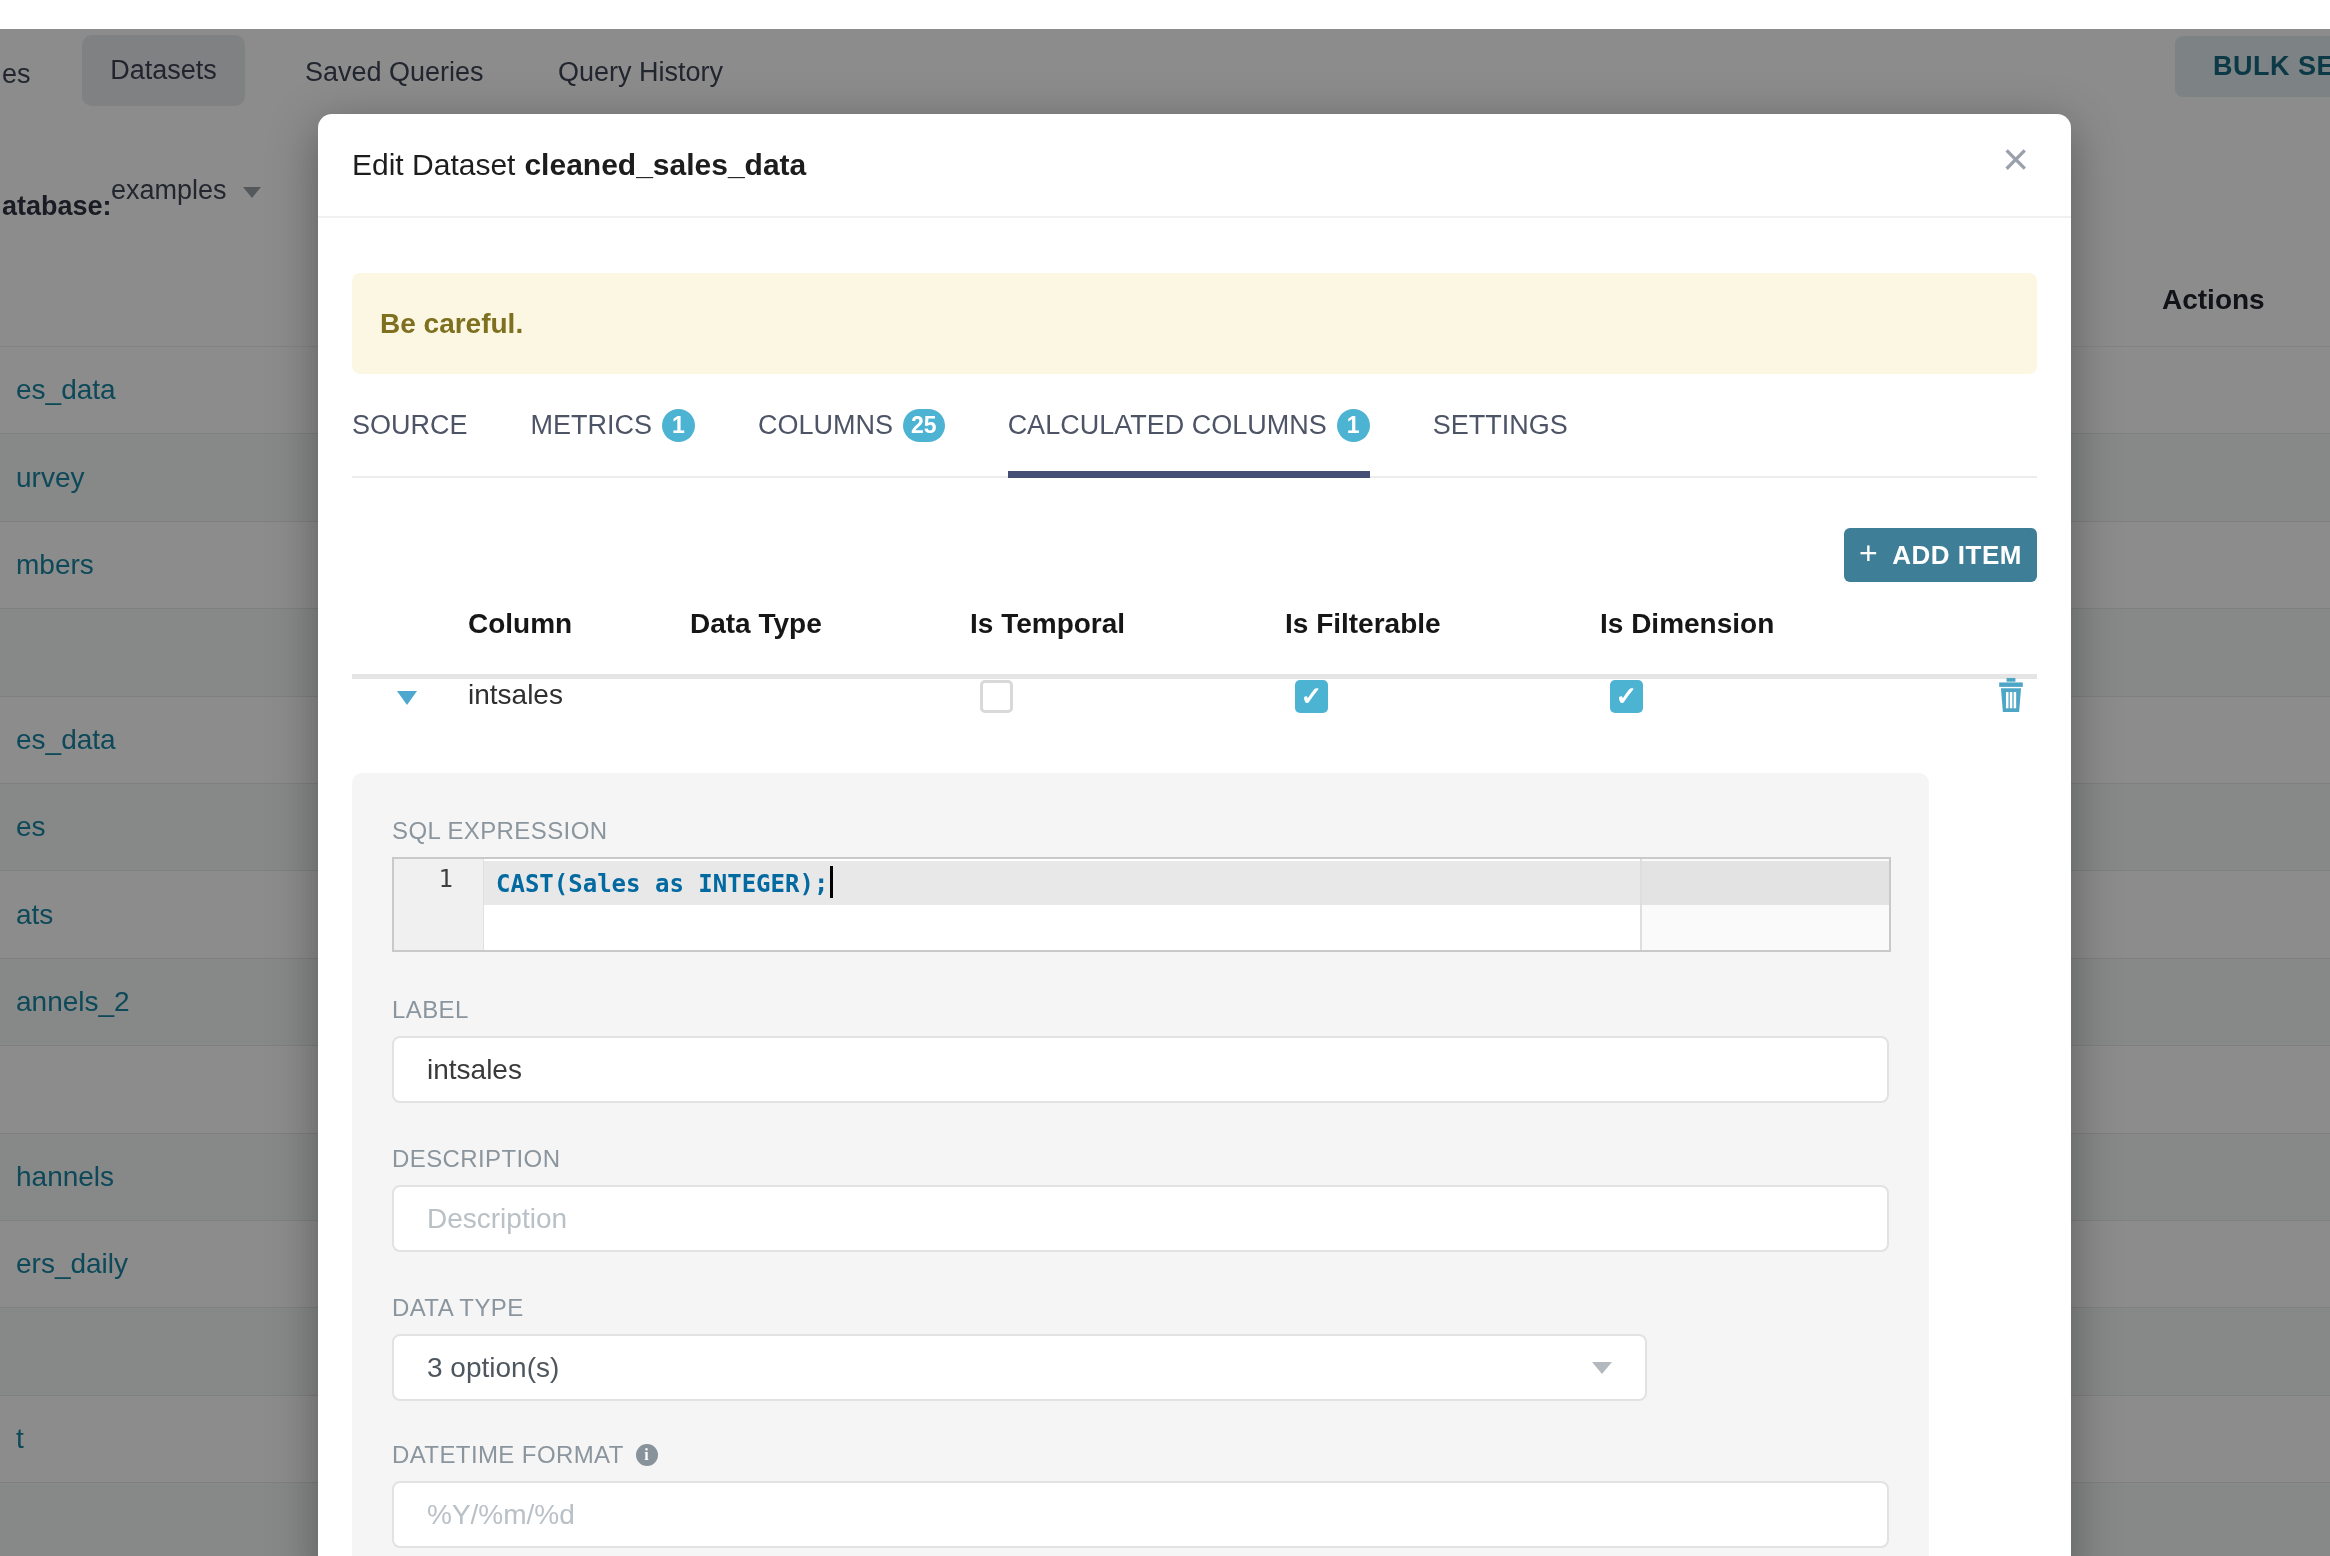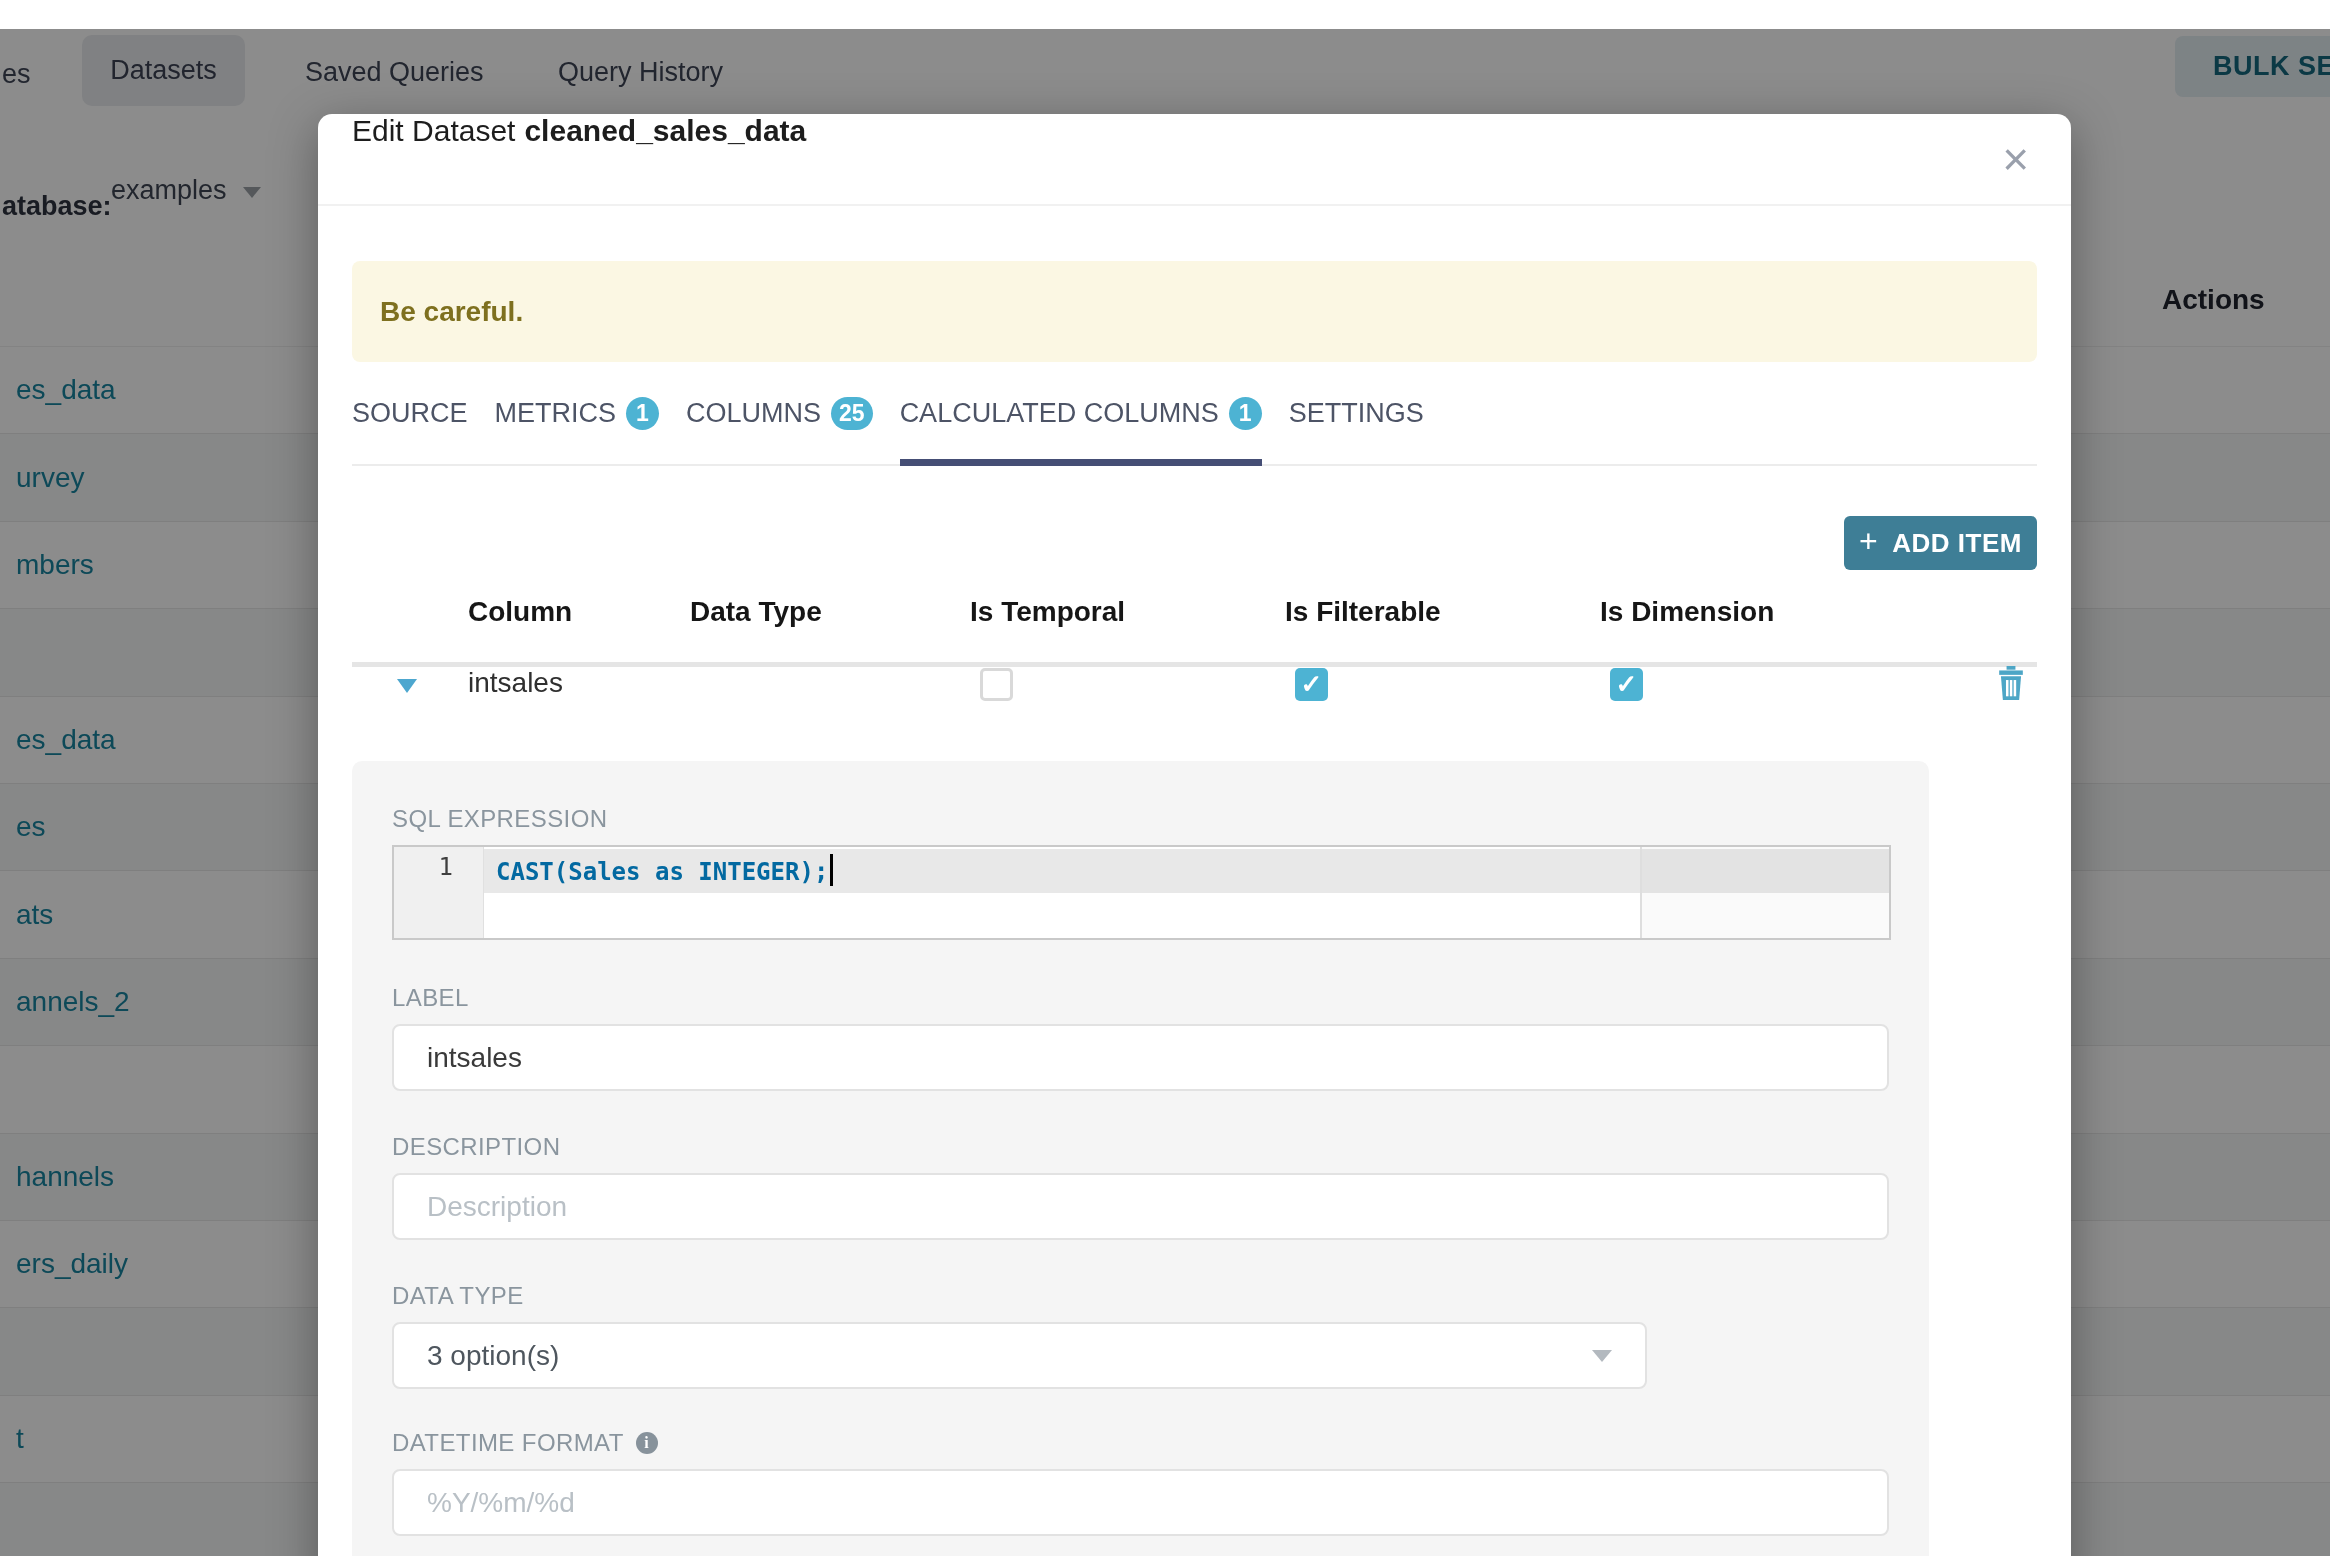--- a/index.html
+++ b/index.html
@@ -32,31 +32,31 @@
   .bg-row { height:87.4px; border-bottom:1px solid #e7e7e7; display:flex; align-items:center; }
   .bg-row:nth-child(even) { background:#f6f7f8; }
   .bg-link { font-size:28px; color:#1985a0; padding-left:16px; white-space:nowrap; }
 
   
   .overlay { position:absolute; inset:0; background:rgba(0,0,0,0.45); }
 
   
   .modal { position:absolute; left:318px; top:85px; width:1753px; height:1471px; background:#fff;
            border-radius:14px 14px 0 0; box-shadow:0 12px 48px rgba(0,0,0,.35); overflow:hidden; }
-  .m-header { height:92px; border-bottom:2px solid #f1f1f1; display:flex; 
+  .m-header { height:104px; border-bottom:2px solid #f1f1f1; display:flex; align-items:center;
               padding-left:34px; font-size:30px; color:#1d1d1d; }
   .m-title-name { font-weight:bold; margin-left:9px; }
   .m-close { position:absolute; right:42px; top:22px; font-size:46px; line-height:1; color:#9aa0ac; cursor:pointer; }
 
   .m-body { padding:0 34px; position:relative; }
   .banner { margin-top:55px; height:101px; background:#fbf7e3; border-radius:8px; display:flex;
             align-items:center; padding:0 28px; font-size:28px; color:#7e701f; }
   .banner b { margin-right:8px; }
 
-  .tabs { margin-top:33px; display:flex; gap:27px; border-bottom:2px solid #ececec; }
+  .tabs { margin-top:33px; display:flex; gap:63px; border-bottom:2px solid #ececec; }
   .tab { position:relative; display:flex; align-items:center; gap:10px; padding:2px 0 34px 0;
          font-size:27px; color:#4d5466; cursor:pointer; }
   .tab.active::after { content:""; position:absolute; left:0; right:0; bottom:-2px; height:7px; background:#454e75; }
   .badge { display:inline-flex; min-width:33px; height:33px; border-radius:17px; background:#4db3d3;
            color:#fff; font-size:23px; font-weight:bold; align-items:center; justify-content:center; padding:0 8px; }
   .badge:empty { display:none; }
 
   .additem-row { margin-top:50px; display:flex; justify-content:flex-end; }
   .additem { width:193px; height:54px; background:#3e7e96; border-radius:6px; color:#fff;
              display:flex; align-items:center; justify-content:center; gap:14px;

